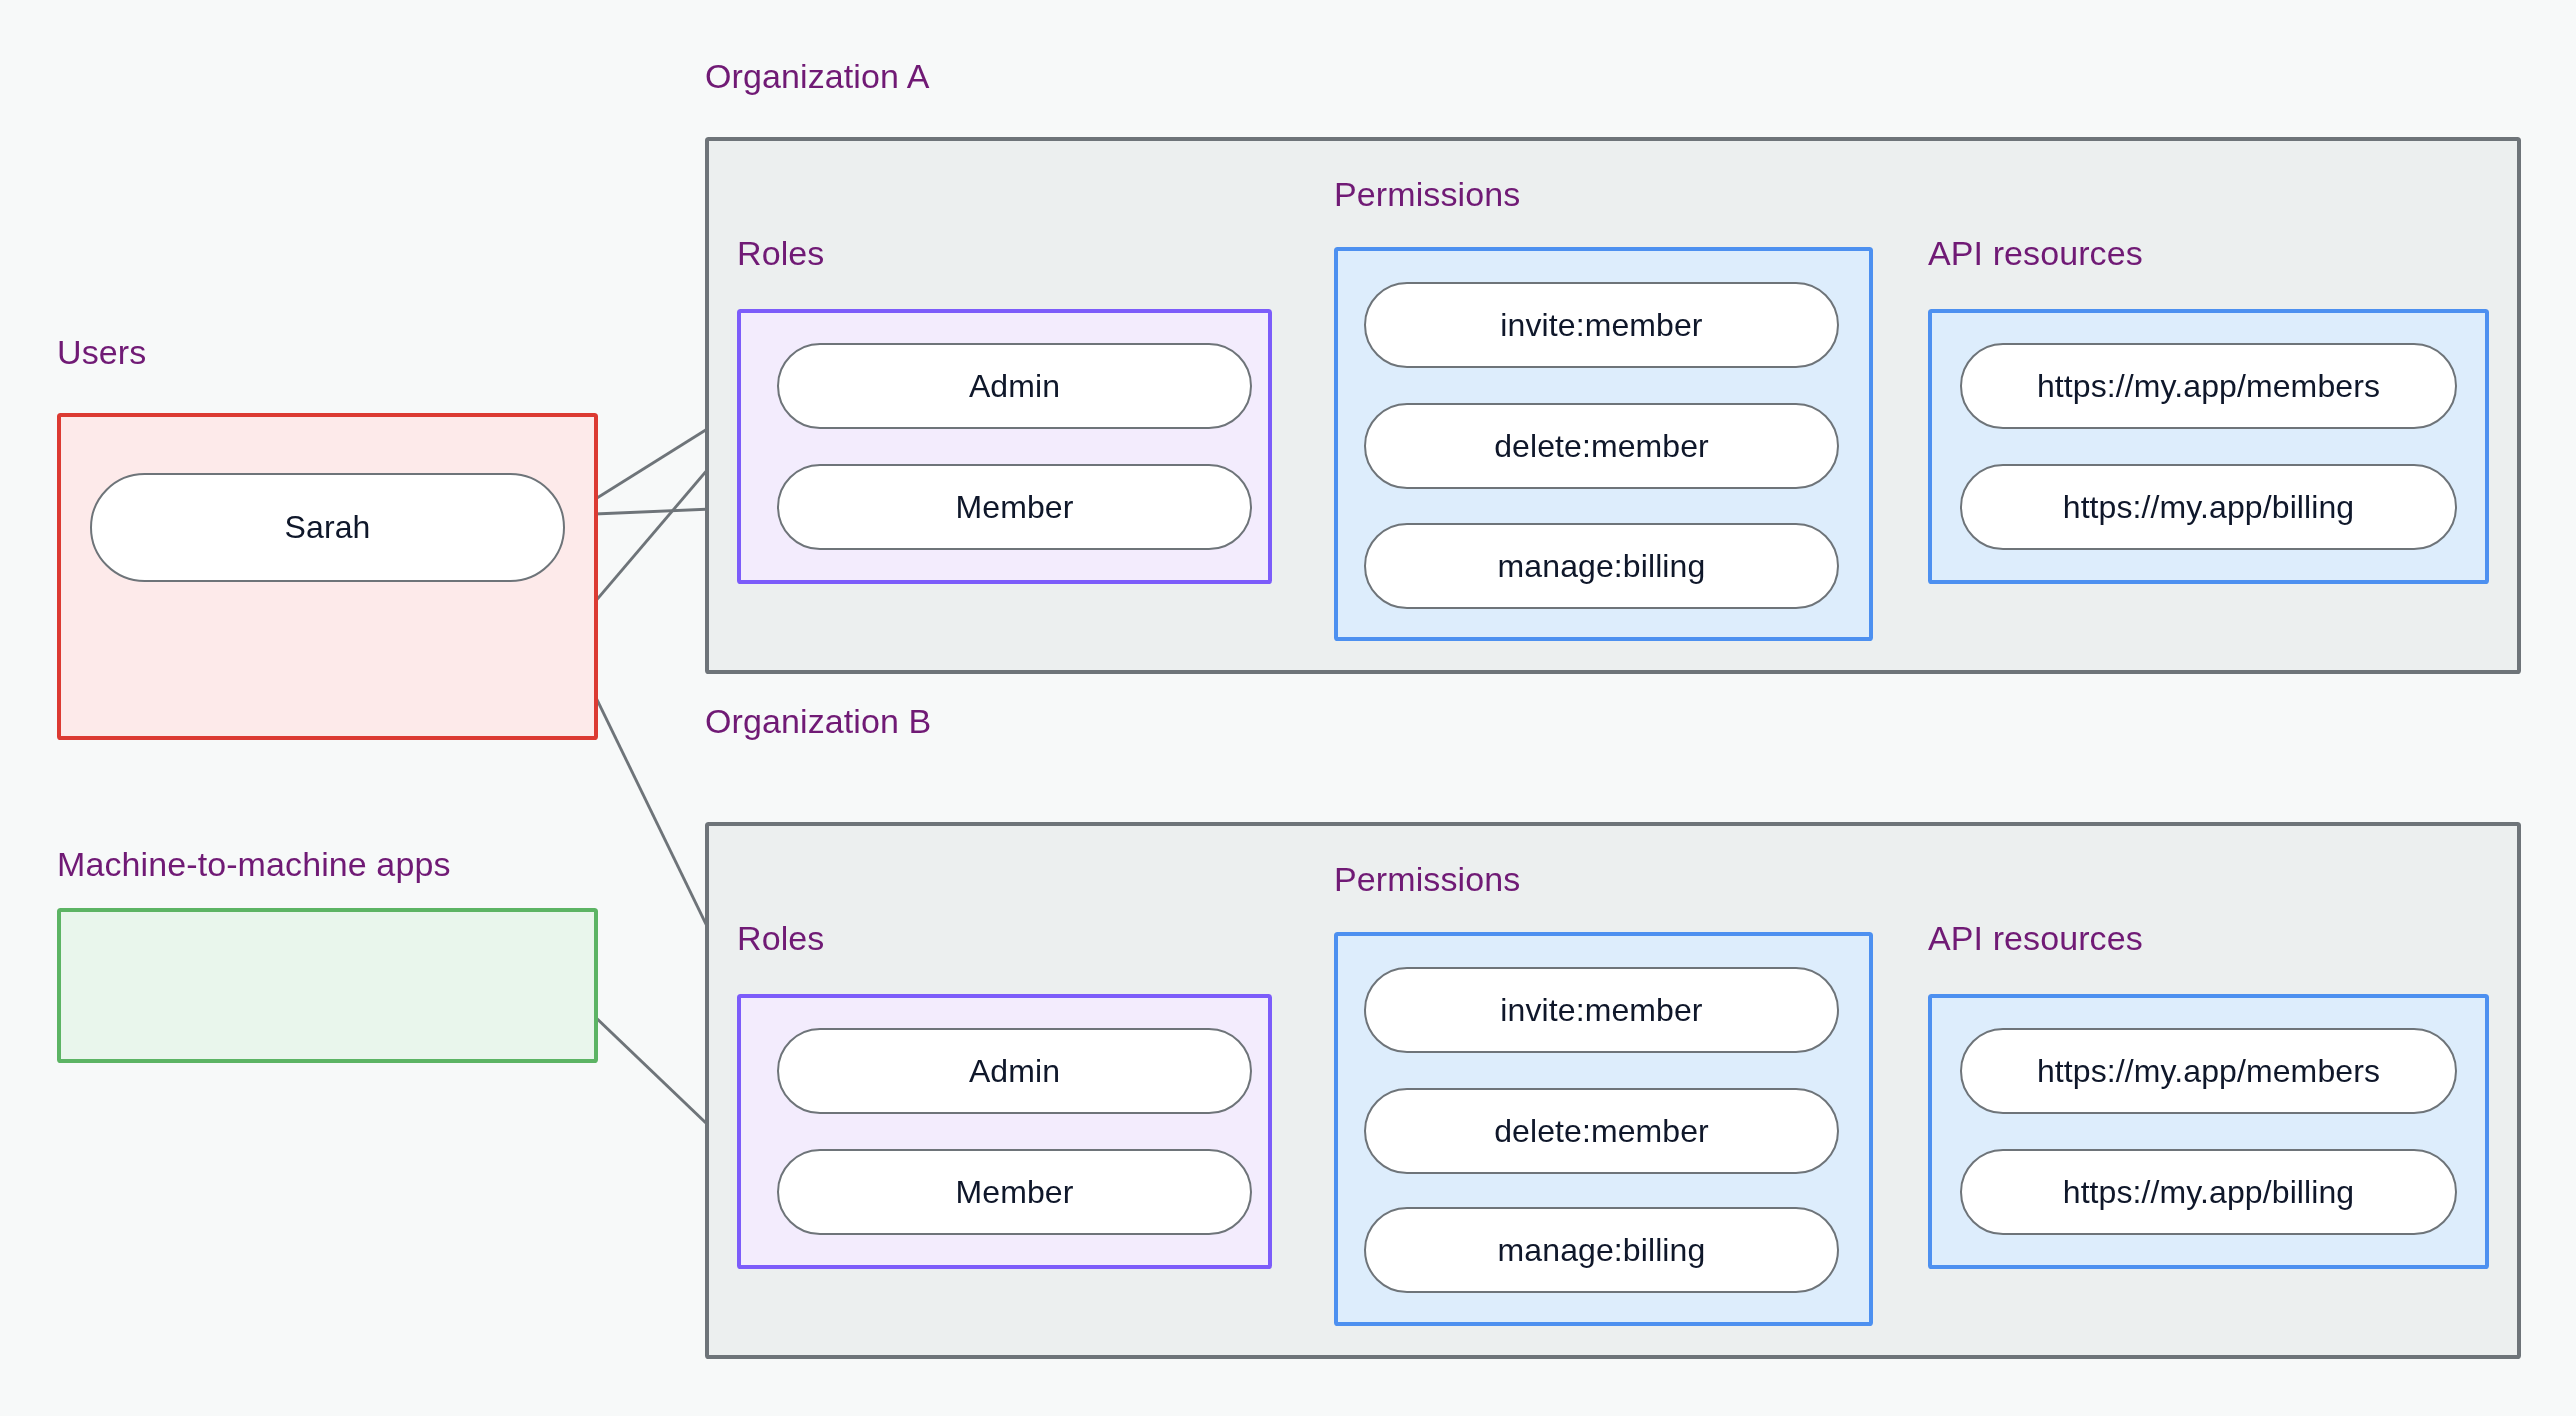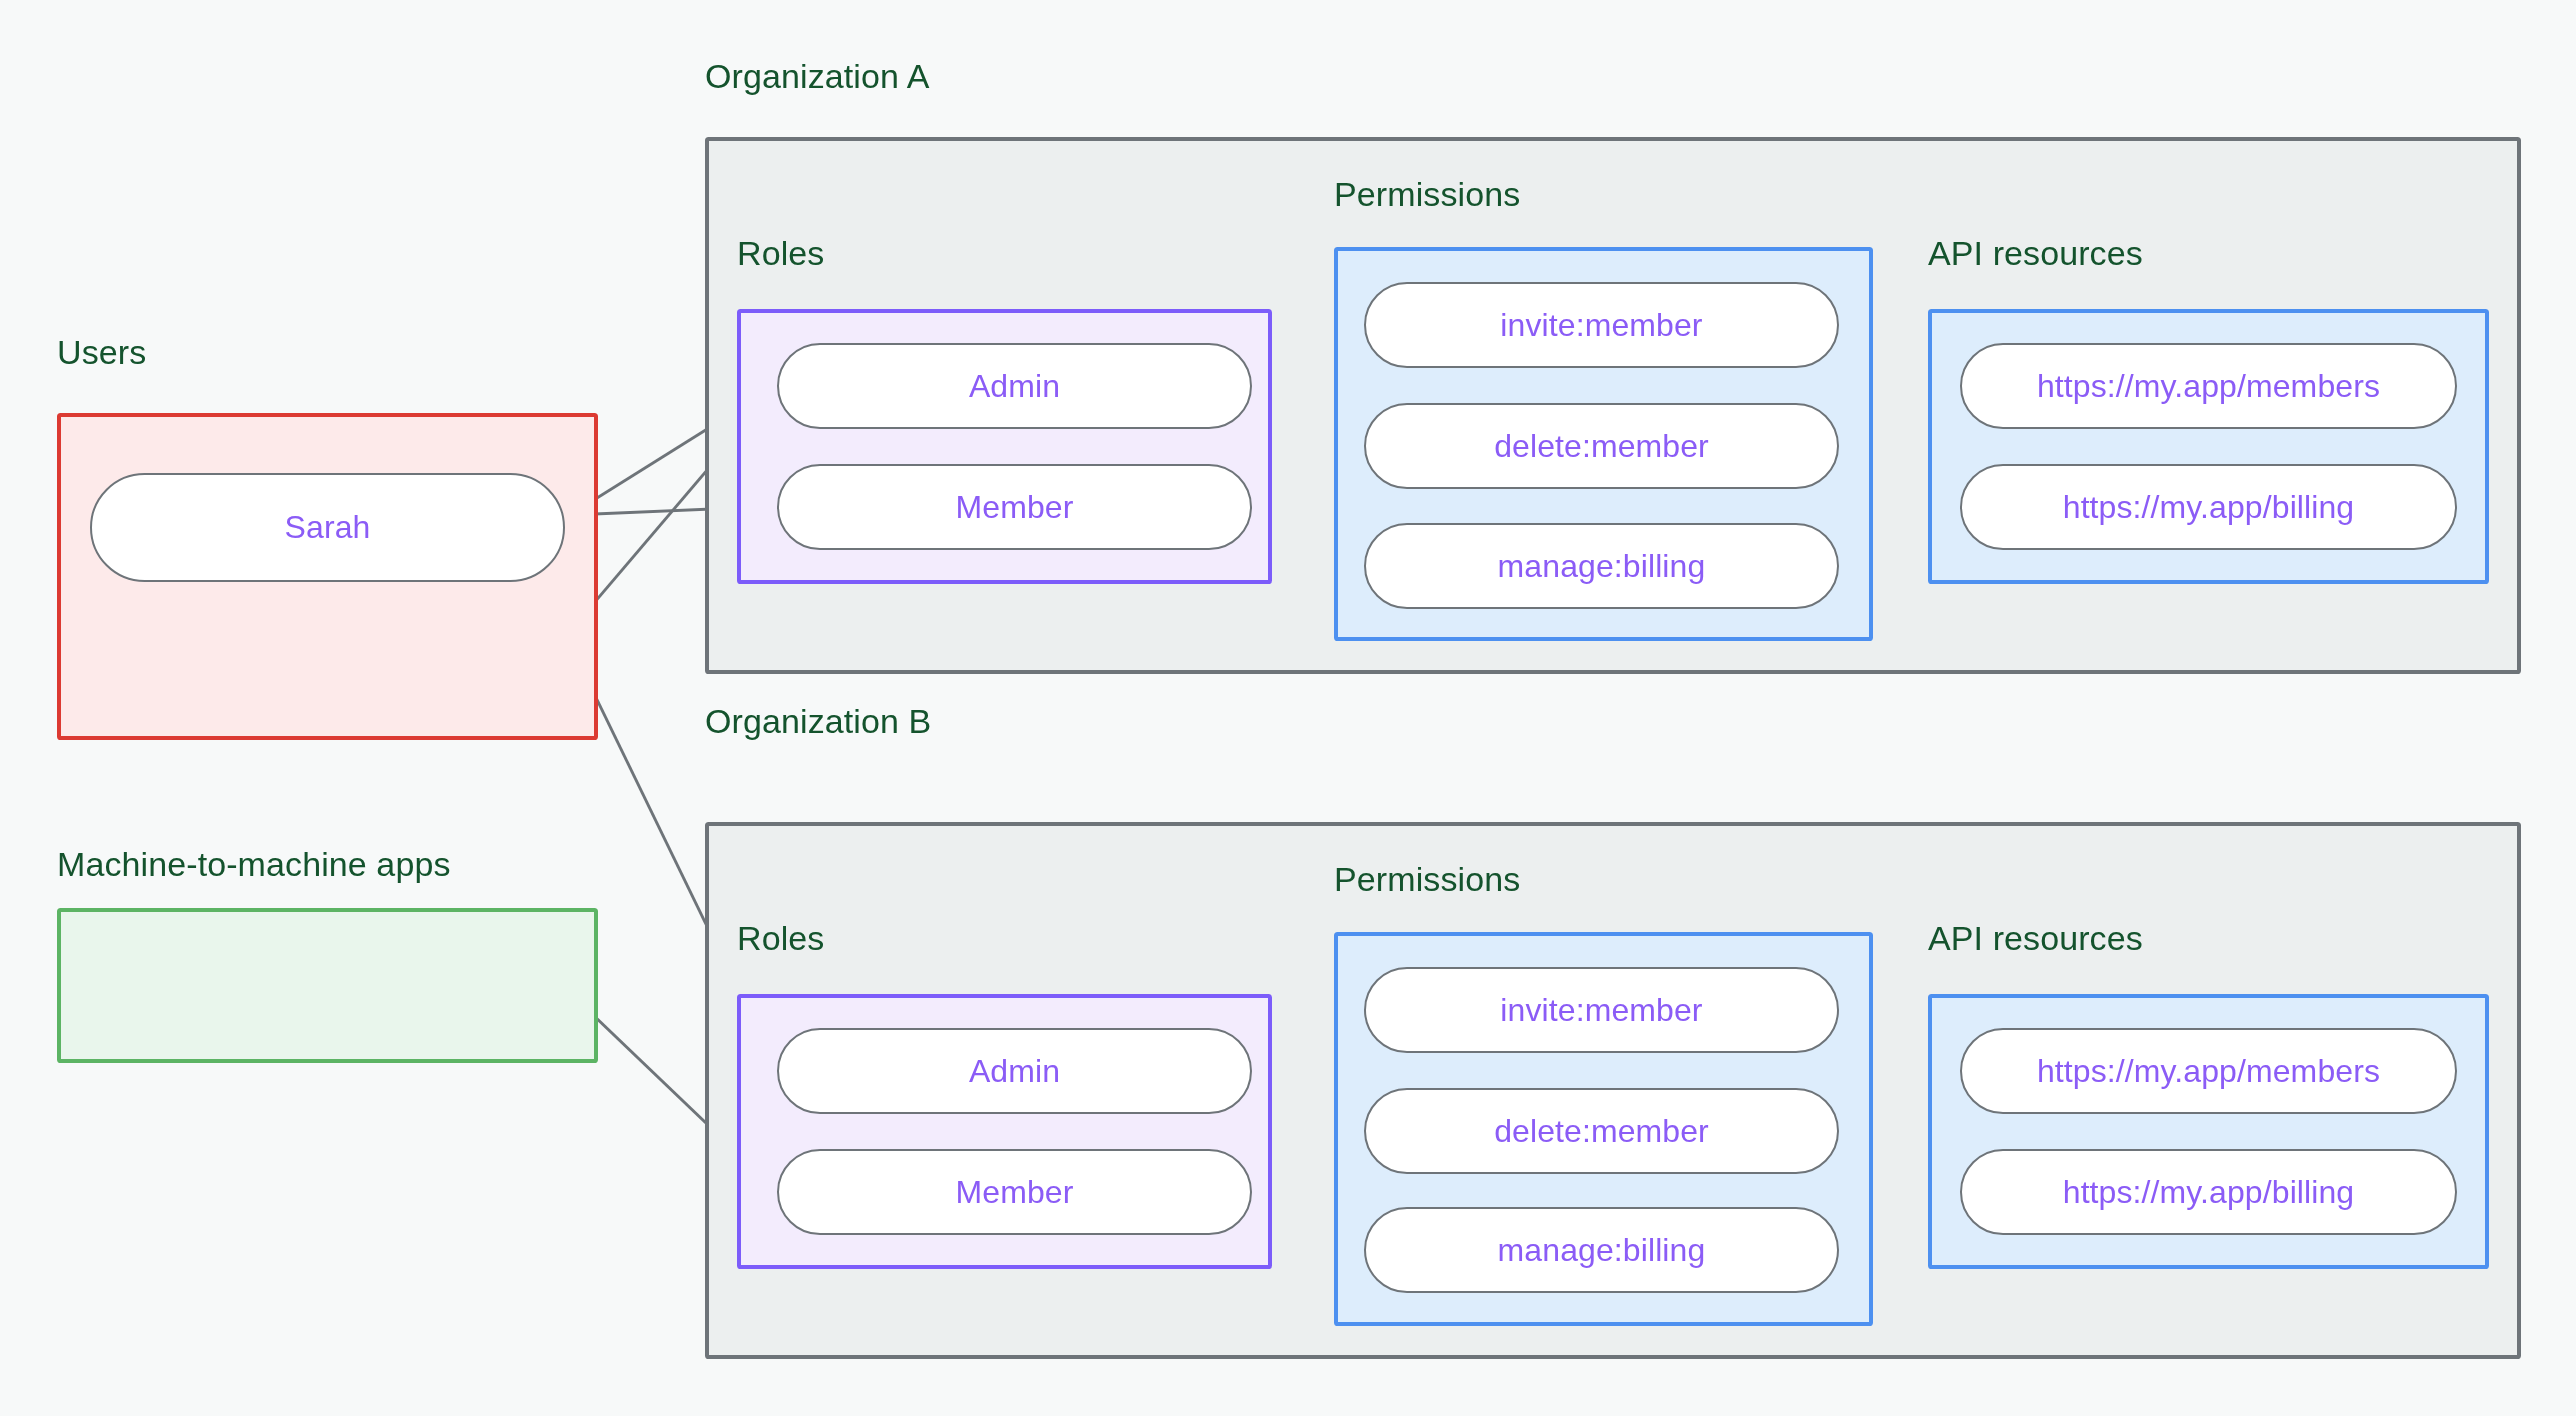--- a/index.html
+++ b/index.html
@@ -23,21 +23,21 @@
     left: 0;
     top: 0;
     width: 2576px;
     height: 1416px;
     pointer-events: none;
     z-index: 1;
   }
   .group-label {
     position: absolute;
     font-size: 34px;
-    color: #14532d;
+    color: #701a75;
     white-space: nowrap;
     z-index: 3;
     letter-spacing: 0.1px;
   }
   .container-box {
     position: absolute;
     box-sizing: border-box;
     border-radius: 3.6px;
     z-index: 2;
   }
@@ -68,21 +68,21 @@
   .node {
     position: absolute;
     box-sizing: border-box;
     background: #ffffff;
     border: 2.7px solid #6e7479;
     border-radius: 900px;
     display: flex;
     align-items: center;
     justify-content: center;
     font-size: 32px;
-    color: #8b5cf6;
+    color: #0f172a;
     z-index: 4;
     white-space: nowrap;
     letter-spacing: 0.1px;
   }
   .edge-line {
     stroke: #6e7479;
     stroke-width: 3.2;
     fill: none;
   }
   .edge-dot {

